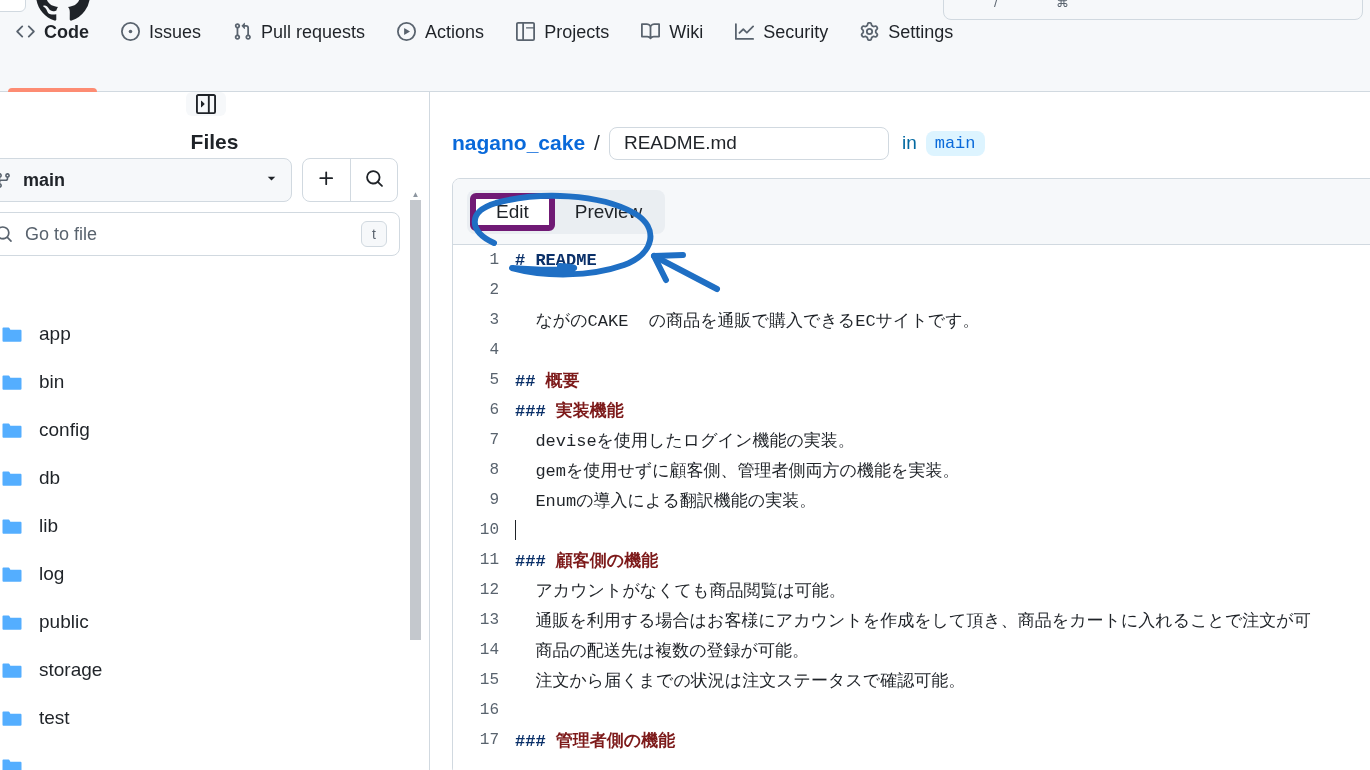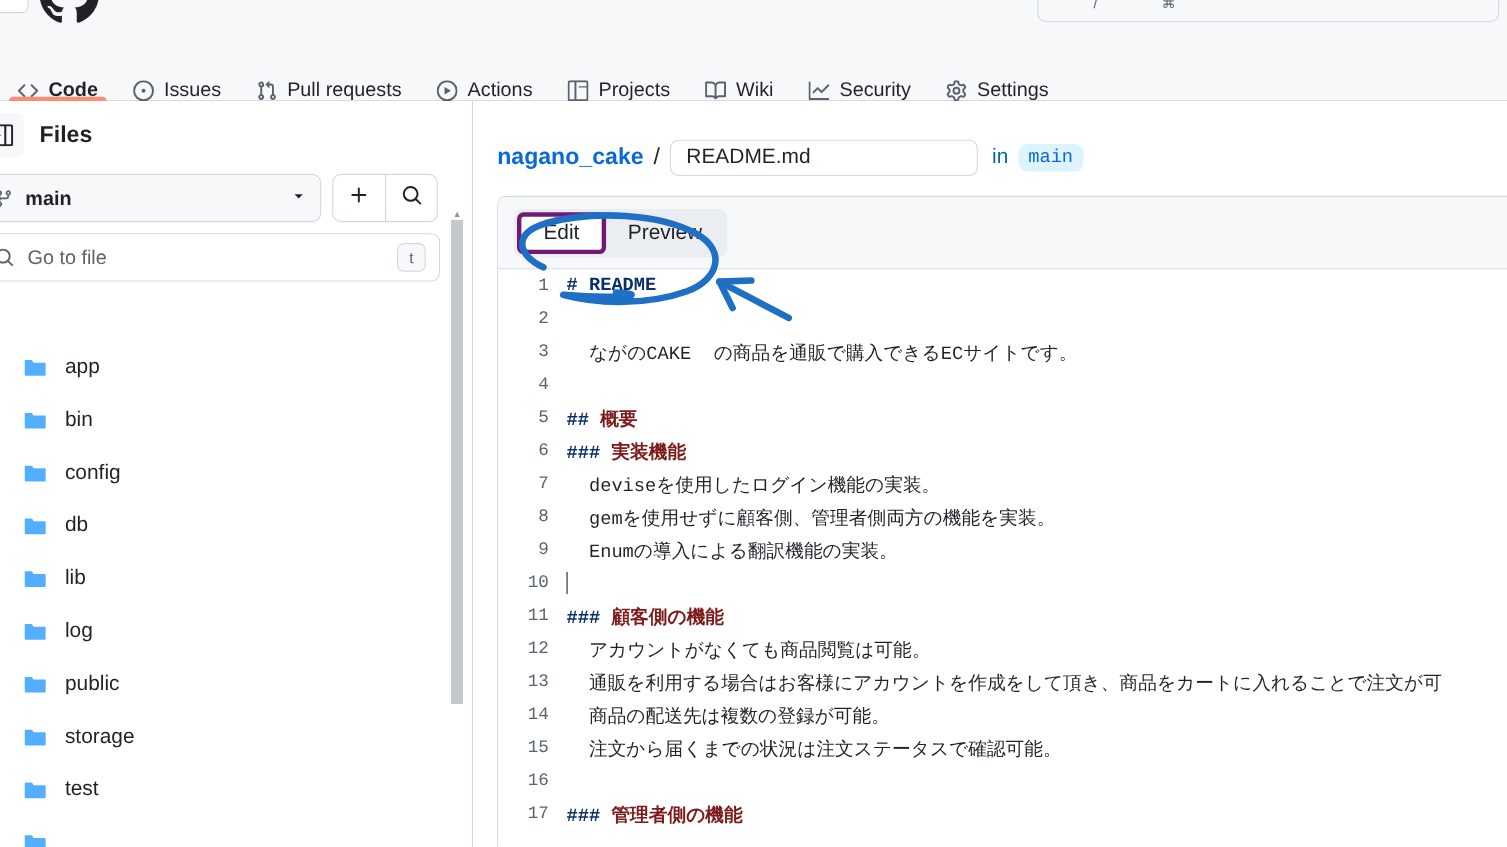--- a/index.html
+++ b/index.html
@@ -39,21 +39,21 @@
   .repo-nav {
     position: absolute; top: 22px; left: 0; width: 1370px; height: 70px;
     background: #f6f8fa;
     border-bottom: 1px solid #d1d9e0;
   }
   .repo-nav-inner {
     display: flex; align-items: center; height: 70px;
     padding-left: 0px; gap: 0px;
   }
   .nav-item {
-    display: flex; align-items: flex-end; gap: 9px;
+    display: flex; align-items: flex-start; gap: 9px;
     height: 70px; padding: 0 16px;
     font-size: 18px; color: #1f2328; cursor: pointer;
     position: relative; white-space: nowrap;
   }
   .nav-item .nav-ico { display: flex; align-items: center; color: #59636e; }
   .nav-item.active .nav-label { font-weight: 700; }
   .nav-item.active::after {
     content: ""; position: absolute; left: 8px; right: 8px; bottom: 0;
     height: 4px; background: #fd8c73; border-radius: 6px 6px 0 0;
   }
@@ -67,21 +67,21 @@
 
   
   .sidebar {
     width: 430px; height: 678px; flex: 0 0 430px;
     border-right: 1px solid #d1d9e0;
     position: relative; background: #fff;
     overflow: hidden;
   }
   .files-header {
     display: flex; align-items: center; gap: 14px;
-    height: 62px; padding-left: 0px;
+    height: 62px; padding-left: 0px; flex-direction: column;
   }
   .collapse-btn {
     width: 40px; height: 40px; margin-left: -18px;
     display: flex; align-items: center; justify-content: center;
     background: #f6f8fa; border-radius: 6px; color: #1f2328;
   }
   .files-title { font-size: 21px; font-weight: 600; color: #1f2328; }
 
   .branch-row {
     display: flex; align-items: center; gap: 10px;
@@ -119,21 +119,21 @@
     display: flex; align-items: center; justify-content: center;
     font-size: 14px; color: #59636e; background: #f6f8fa;
   }
 
   .tree {
     position: absolute; top: 218px; left: 0; right: 0; bottom: 0;
     overflow: hidden;
   }
   .tree-row {
     display: flex; align-items: center; gap: 15px;
-    height: 48px; padding-left: 20px; cursor: pointer;
+    height: 48px; padding-left: 0; cursor: pointer;
   }
   .tree-row .fname { font-size: 19px; color: #1f2328; }
   .folder-ico { width: 24px; height: 19px; flex: 0 0 24px; }
 
   .sb-scroll-track {
     position: absolute; right: 8px; top: 100px; bottom: 0; width: 11px;
     background: #fff;
   }
   .sb-scroll-thumb {
     position: absolute; right: 8px; top: 108px; width: 11px; height: 440px;
@@ -179,21 +179,21 @@
     display: flex; align-items: center; padding-left: 14px;
   }
   .segmented {
     display: flex; background: #eaeef2; border-radius: 8px; padding: 3px;
     height: 44px; align-items: center;
   }
   .seg {
     padding: 0 20px; height: 38px; display: flex; align-items: center;
     font-size: 19px; color: #1f2328; border-radius: 6px; cursor: pointer;
   }
-  .seg.active { background: #fff; border: 4px solid #701a75; }
+  .seg.active { background: #fff; border: 6px solid #701a75; }
 
   .code-area { position: relative; background: #fff; height: 100%; }
   .code-line {
     display: flex; height: 30px; align-items: center;
     font-family: "Liberation Mono", monospace; font-size: 17px;
   }
   .ln {
     width: 62px; flex: 0 0 62px; text-align: right; padding-right: 16px;
     color: #59636e; font-size: 16px; user-select: none;
   }

